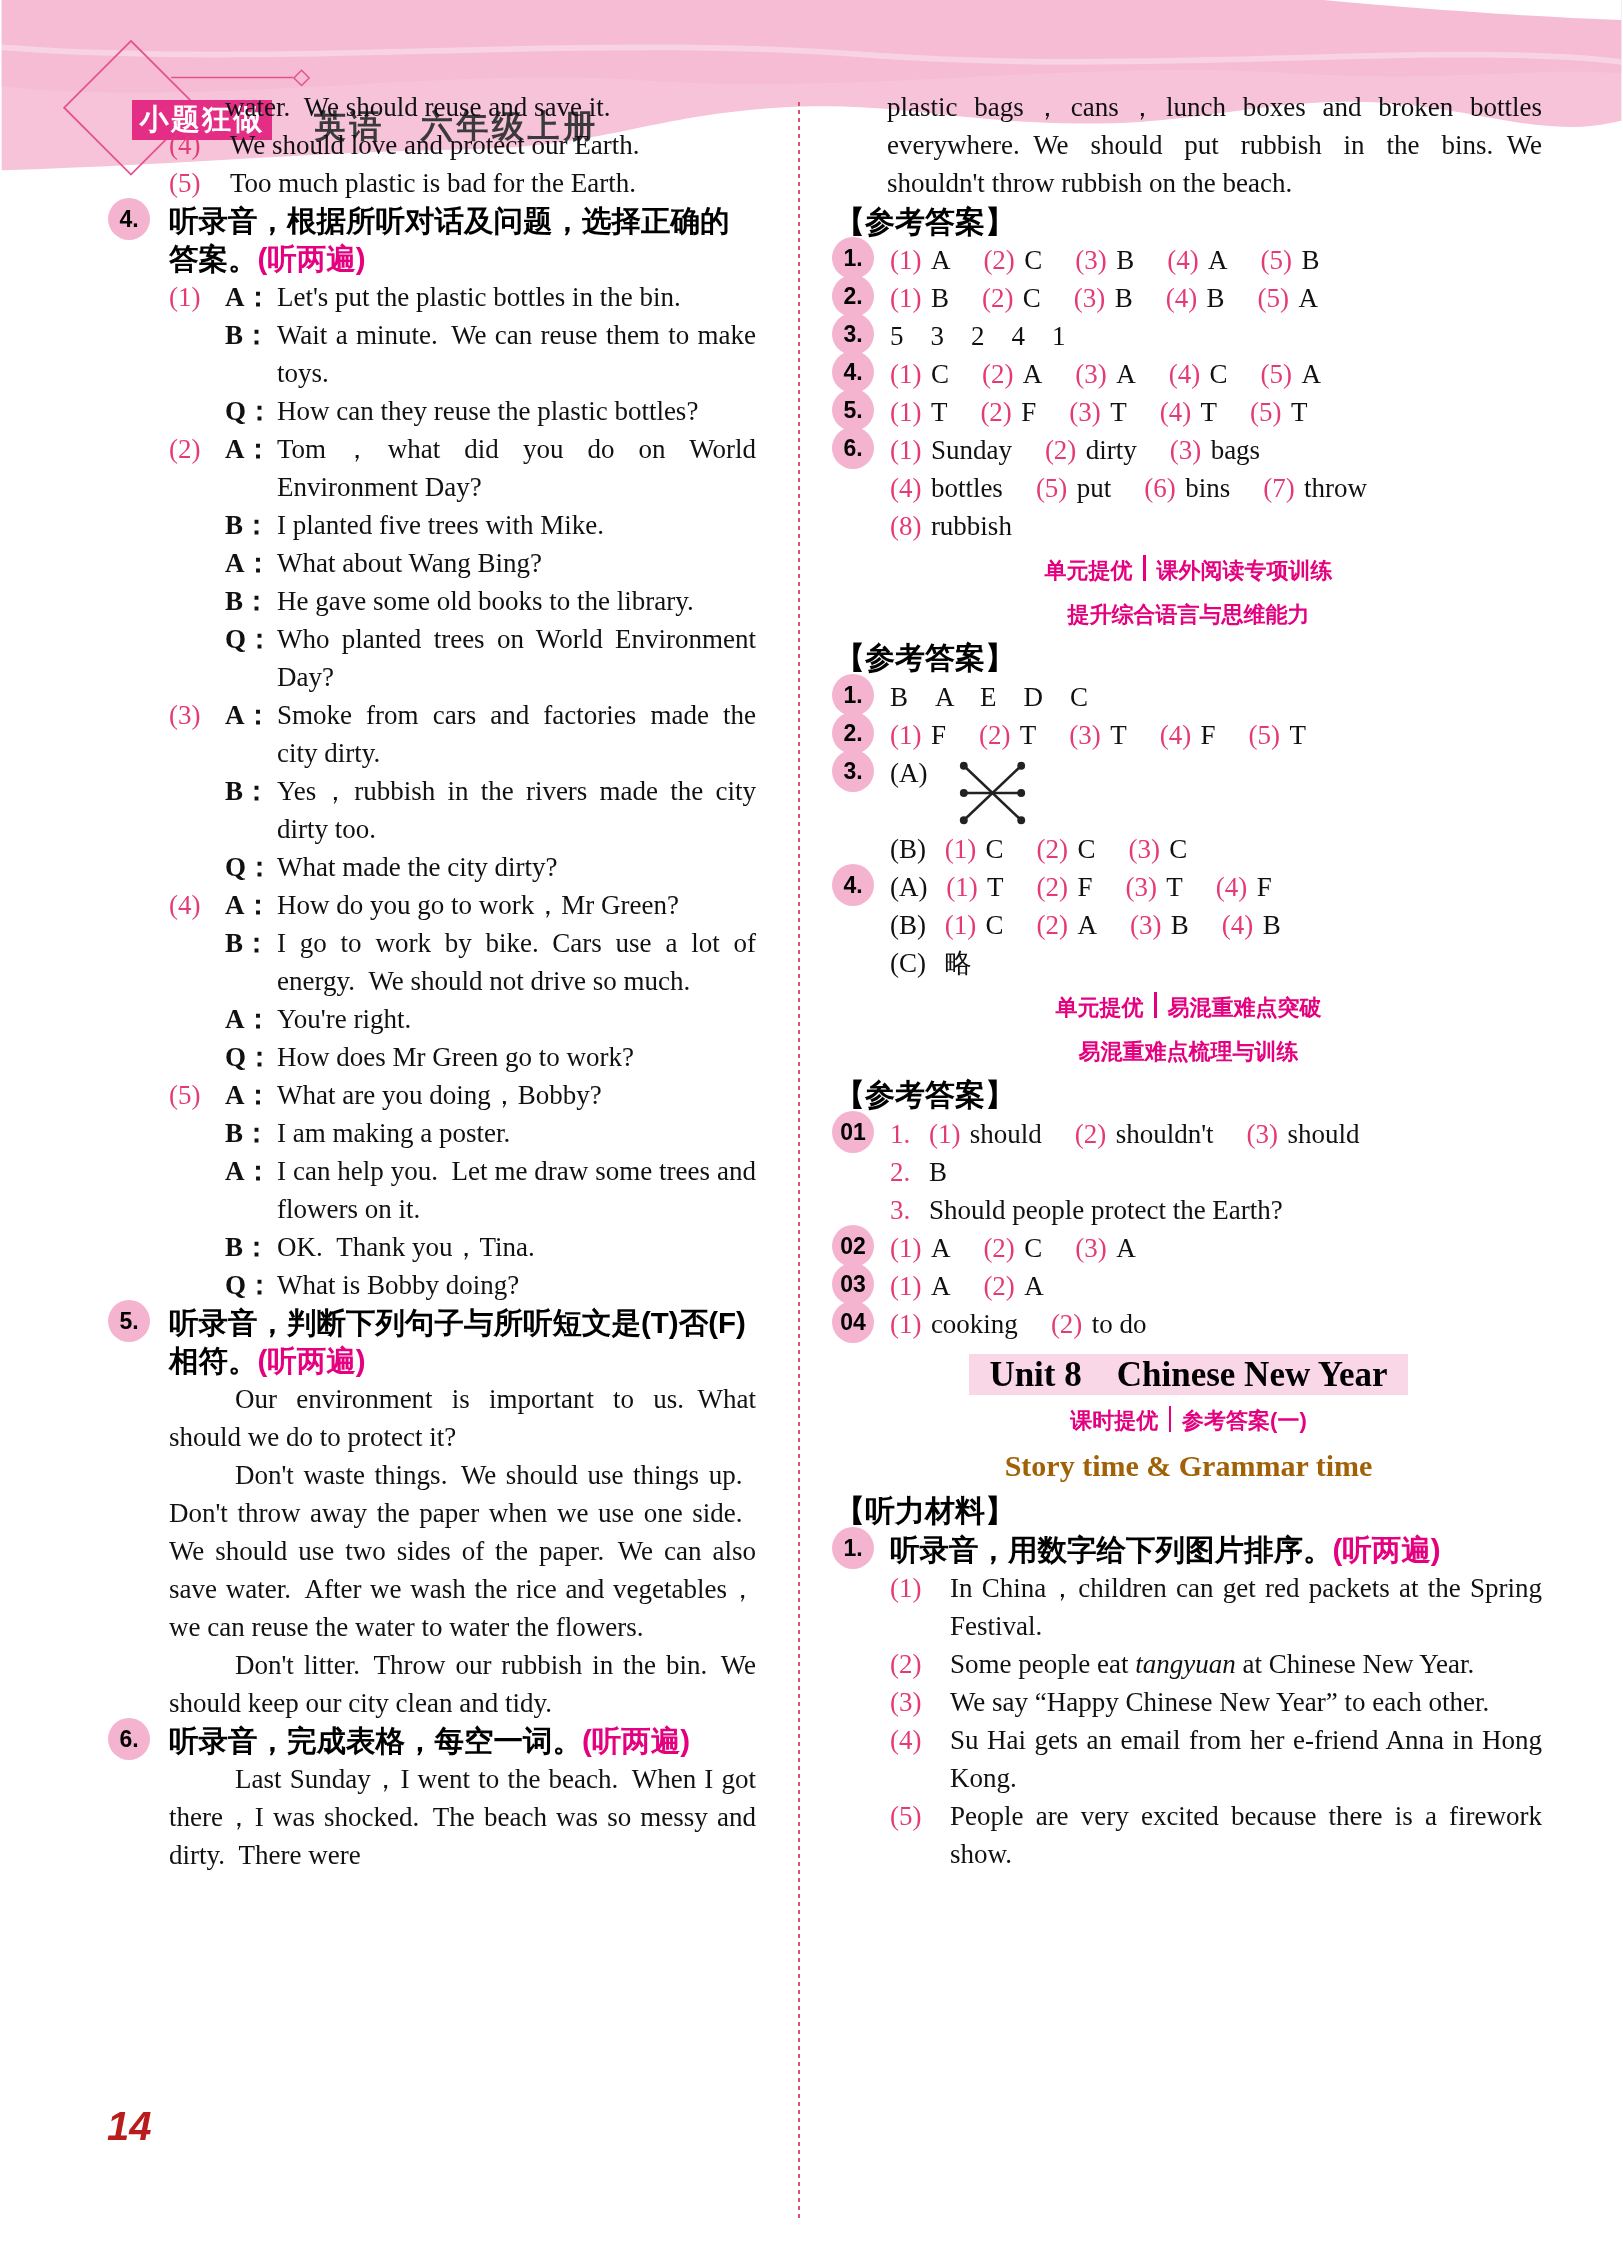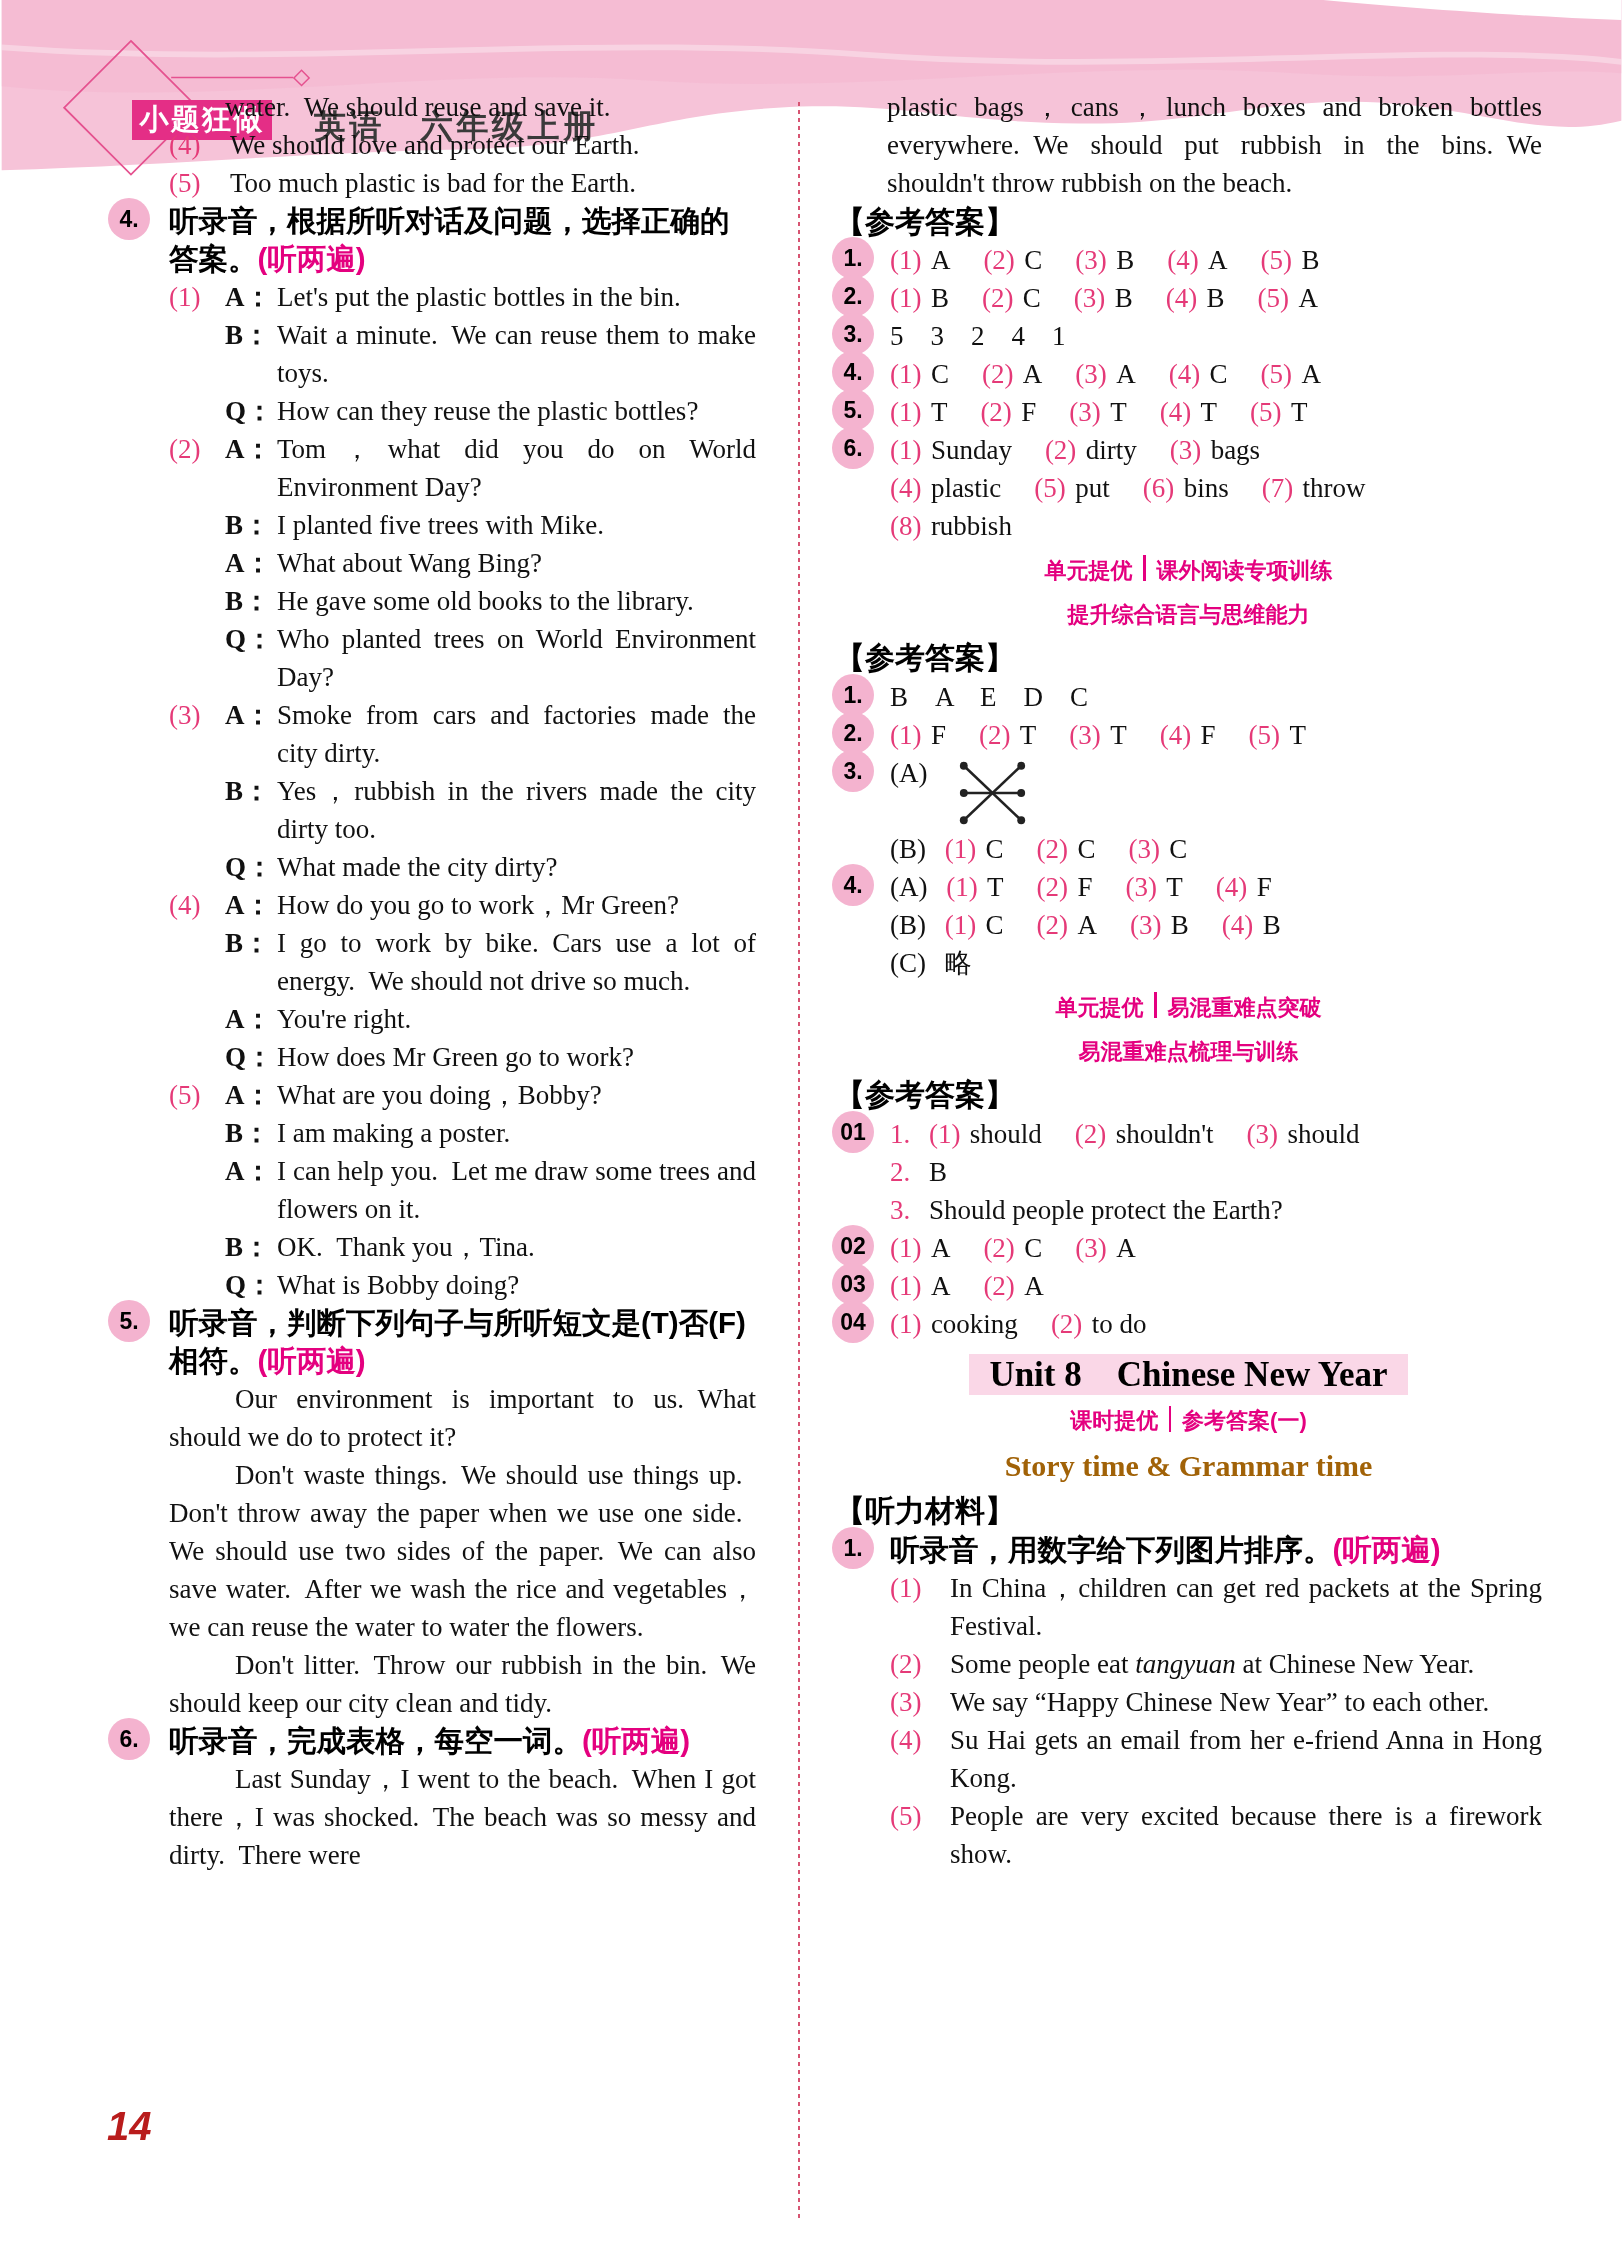--- a/index.html
+++ b/index.html
@@ -237,21 +237,21 @@
       <span class="badge">5.</span>
       <span class="pr"><span class="pn">(1)</span><span>T</span></span><span class="pr"><span class="pn">(2)</span><span>F</span></span><span class="pr"><span class="pn">(3)</span><span>T</span></span><span class="pr"><span class="pn">(4)</span><span>T</span></span><span class="pr"><span class="pn">(5)</span><span>T</span></span>
     </div>
 
     <div class="rrow">
       <span class="badge">6.</span>
       <div>
         <span class="pr"><span class="pn">(1)</span><span>Sunday</span></span><span class="pr"><span class="pn">(2)</span><span>dirty</span></span><span class="pr"><span class="pn">(3)</span><span>bags</span></span>
       </div>
       <div>
-        <span class="pr"><span class="pn">(4)</span><span>plastic</span></span><span class="pr"><span class="pn">(5)</span><span>put</span></span><span class="pr"><span class="pn">(6)</span><span>bins</span></span><span class="pr"><span class="pn">(7)</span><span>throw</span></span>
+        <span class="pr"><span class="pn">(4)</span><span>bottles</span></span><span class="pr"><span class="pn">(5)</span><span>put</span></span><span class="pr"><span class="pn">(6)</span><span>bins</span></span><span class="pr"><span class="pn">(7)</span><span>throw</span></span>
       </div>
       <div>
         <span class="pr"><span class="pn">(8)</span><span>rubbish</span></span>
       </div>
     </div>
 
     <div class="pinkh"><span>单元提优</span><span class="hbar"></span><span>课外阅读专项训练</span></div>
     <div class="pinkh">提升综合语言与思维能力</div>
     <div class="refh">【参考答案】</div>
 

